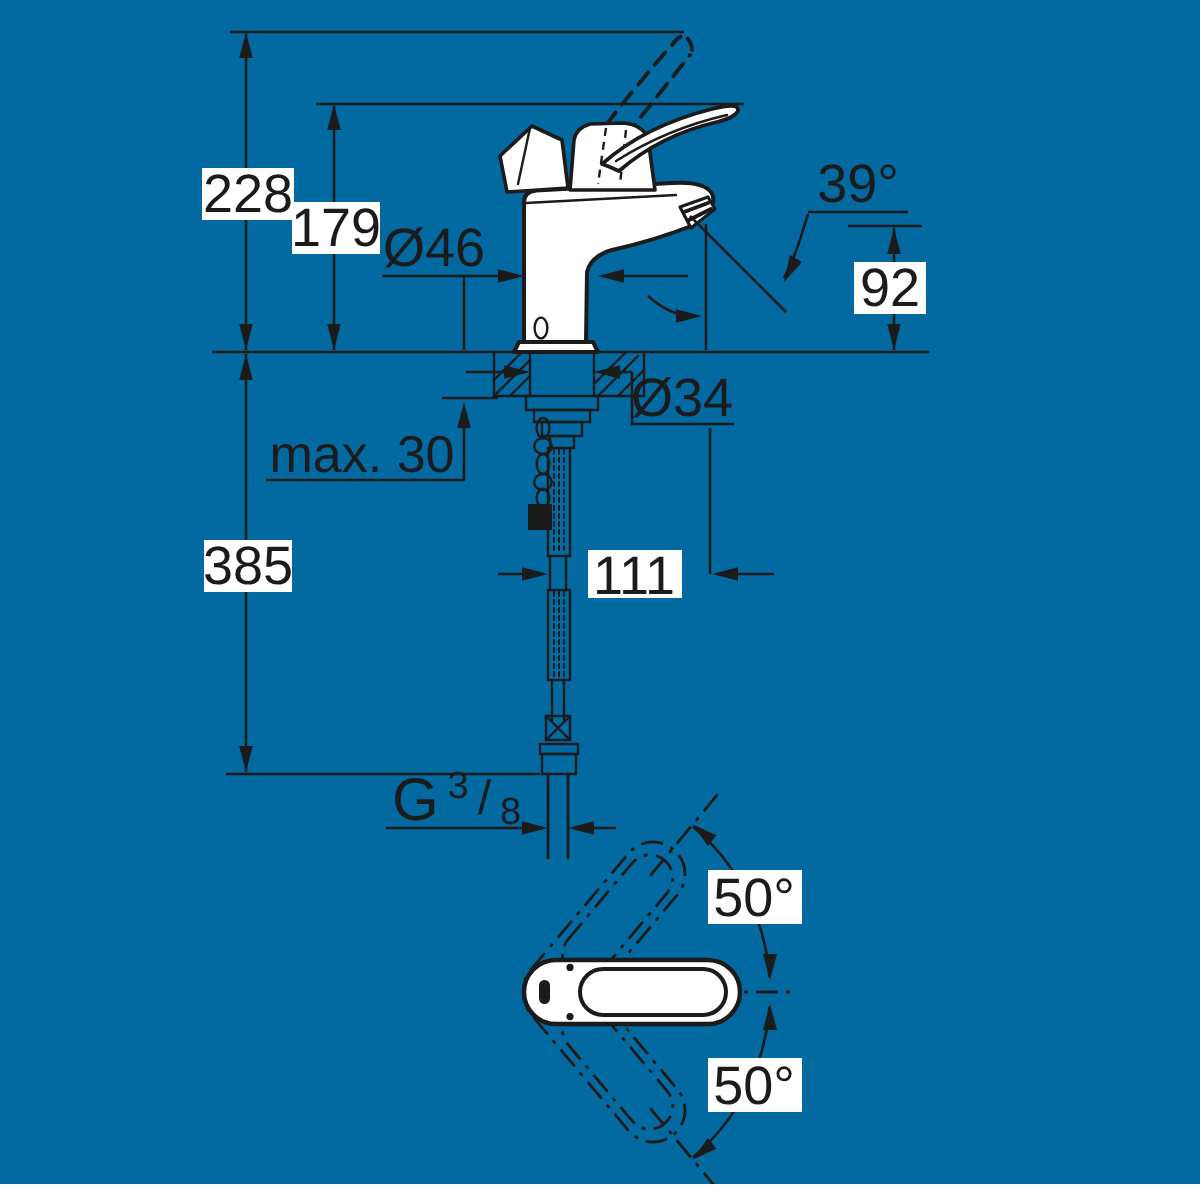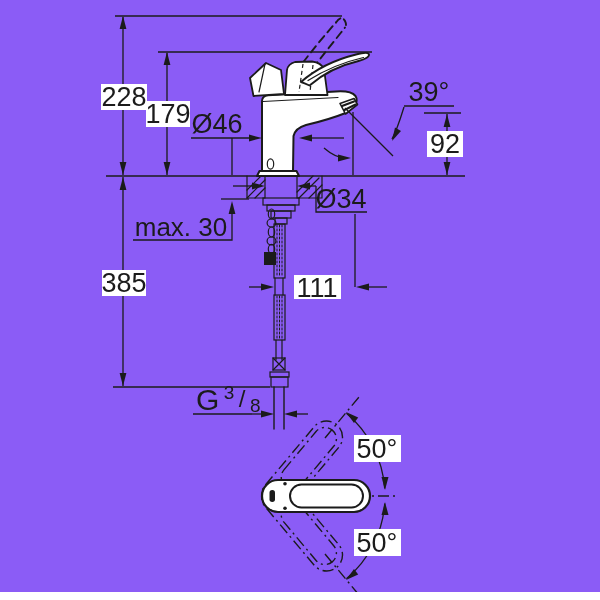--- a/index.html
+++ b/index.html
@@ -1,16 +1,16 @@
 <!DOCTYPE html>
 <html><head>
 <meta charset="utf-8">
 <style>
   html,body{margin:0;padding:0;background:#fff;}
-  .stage{width:600px;height:592px;background:#8b5cf6;position:relative;font-family:"Liberation Sans",sans-serif;}
+  .stage{width:600px;height:592px;background:#0369a1;position:relative;font-family:"Liberation Sans",sans-serif;}
   svg{display:block;}
   .dimtext{font-family:"Liberation Sans",sans-serif;font-size:27px;fill:#1b1b1b;}
   .dimtext-sm{font-family:"Liberation Sans",sans-serif;font-size:26px;fill:#1b1b1b;}
   .obj{fill:none;stroke:#1b1b1b;stroke-width:2;stroke-linecap:round;stroke-linejoin:round;}
   .objf{fill:#ffffff;stroke:#1b1b1b;stroke-width:2;stroke-linejoin:round;}
   .thin{fill:none;stroke:#1b1b1b;stroke-width:1.2;stroke-linecap:round;}
   .dim{fill:none;stroke:#1b1b1b;stroke-width:1.3;stroke-linecap:butt;}
   .arrow{fill:#1b1b1b;stroke:none;}
   .dashdot{fill:none;stroke:#1b1b1b;stroke-width:1.4;stroke-dasharray:11 4 2 4;}
   .dashed{fill:none;stroke:#1b1b1b;stroke-width:1.9;stroke-dasharray:8 5;stroke-linecap:round;}

